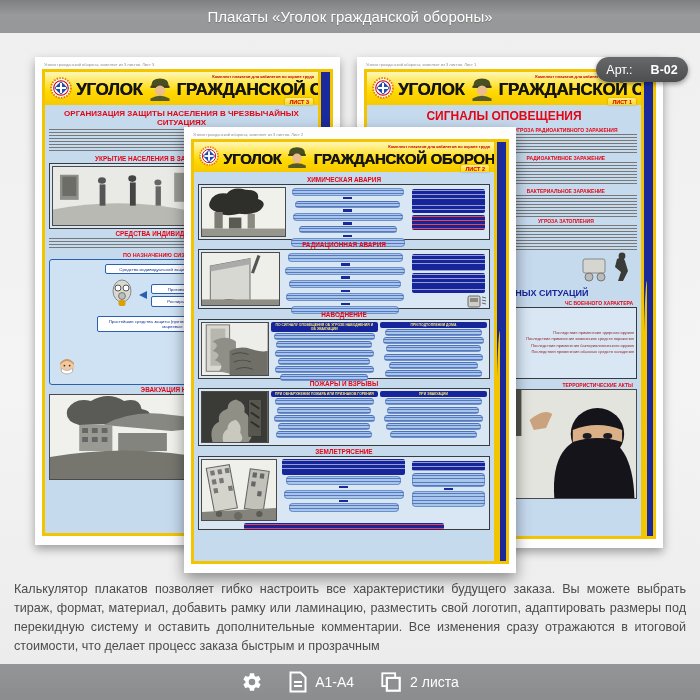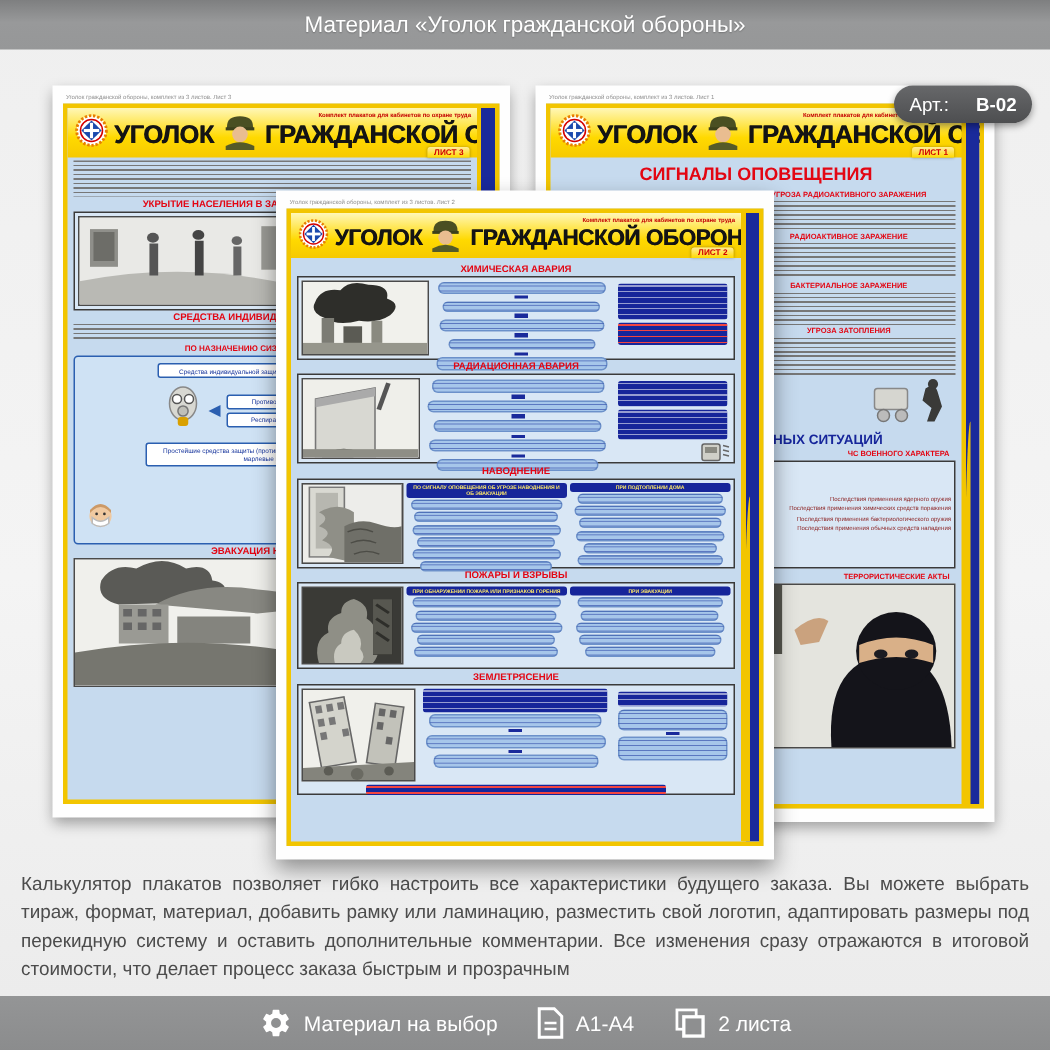--- a/index.html
+++ b/index.html
@@ -130,21 +130,21 @@
     position:absolute;left:0;bottom:76px;width:47%;background:#fff;border:1px solid #2b5fb0;
     padding:2px;box-sizing:border-box;z-index:2;
   }
   .tbox .rsub{font-size:4.4px;margin:0 0 1px;}
   .tlist{font-size:3.8px;color:#8b1f1f;line-height:1.5;text-align:center;}
 </style>
 </head>
 <body>
 
 <div class="topbar">
-  <span>Материал «Уголок гражданской обороны»</span>
+  <span>Плакаты «Уголок гражданской обороны»</span>
 </div>
 
 <div class="sheet" id="sheet3">
   <div class="cap">Уголок гражданской обороны, комплект из 3 листов. Лист 3</div>
   <div class="frame">
     <div class="redge"></div>
     <div class="phead">
       <span class="emb">
         <svg width="22" height="22" viewBox="0 0 30 30">
           <circle cx="15" cy="15" r="13.5" fill="#fff" stroke="#e87e00" stroke-width="2.6" stroke-dasharray="2.2 1.6"></circle>
@@ -162,20 +162,21 @@
           <rect x="4" y="12.5" width="22" height="2.4" fill="#3c401b"></rect>
           <circle cx="15" cy="18" r="6" fill="#e9bd90"></circle>
           <path d="M4 27 q11-6 22 0 l0 3 -22 0 z" fill="#555b28"></path>
         </svg>
       </span>
       <span class="brand b2">ГРАЖДАНСКОЙ ОБОРОНЫ</span>
       <span class="pnote">Комплект плакатов для кабинетов по охране труда</span>
       <span class="ptab">ЛИСТ 3</span>
     </div>
     <div class="pbody">
+      <div class="ptitle">ОРГАНИЗАЦИЯ ЗАЩИТЫ НАСЕЛЕНИЯ В ЧРЕЗВЫЧАЙНЫХ СИТУАЦИЯХ</div>
       <div class="mg" style="height:24px;"></div>
       <div class="shead">УКРЫТИЕ НАСЕЛЕНИЯ В ЗАЩИТНЫХ СООРУЖЕНИЯХ</div>
       <div class="secbox" style="height:66px;">
         <div class="ill" style="width:54%;">
           <svg viewBox="0 0 120 60" preserveAspectRatio="none">
             <rect width="120" height="60" fill="#e9e9e6"></rect>
             <path d="M0 44 Q60 30 120 46 L120 60 0 60 Z" fill="#b9b9b4"></path>
             <rect x="6" y="8" width="16" height="26" fill="#8f8f8a"></rect>
               <rect x="8" y="10" width="12" height="20" fill="#6d6d68"></rect>
             <path d="M40 18 l5 0 0 22 -5 0 z" fill="#555"></path>
@@ -602,21 +603,20 @@
 
 <div class="desc">Калькулятор плакатов позволяет гибко настроить все характеристики будущего заказа. Вы можете выбрать тираж, формат, материал, добавить рамку или ламинацию, разместить свой логотип, адаптировать размеры под перекидную систему и оставить дополнительные комментарии. Все изменения сразу отражаются в итоговой стоимости, что делает процесс заказа быстрым и прозрачным</div>
 
 <div class="footbar">
   <div class="fitem">
     <span>
       <svg width="22" height="22" viewBox="0 0 24 24">
           <path fill="#fff" d="M19.14 12.94c.04-.3.06-.61.06-.94s-.02-.64-.07-.94l2.03-1.58a.49.49 0 0 0 .12-.61l-1.92-3.32a.49.49 0 0 0-.59-.22l-2.39.96c-.5-.38-1.03-.7-1.62-.94l-.36-2.54a.48.48 0 0 0-.48-.41h-3.84c-.24 0-.43.17-.47.41l-.36 2.54c-.59.24-1.13.57-1.62.94l-2.39-.96a.49.49 0 0 0-.59.22L2.74 8.87c-.12.21-.08.47.12.61l2.03 1.58c-.05.3-.09.63-.09.94s.02.64.07.94l-2.03 1.58a.49.49 0 0 0-.12.61l1.92 3.32c.12.22.37.29.59.22l2.39-.96c.5.38 1.03.7 1.62.94l.36 2.54c.05.24.24.41.48.41h3.84c.24 0 .44-.17.47-.41l.36-2.54c.59-.24 1.13-.56 1.62-.94l2.39.96c.22.08.47 0 .59-.22l1.92-3.32c.12-.22.07-.47-.12-.61l-2.01-1.58zM12 15.6a3.6 3.6 0 1 1 0-7.2 3.6 3.6 0 0 1 0 7.2z"></path>
         </svg>
     </span>
-    <span>Материал на выбор</span>
   </div>
   <div class="fitem">
     <span>
       <svg width="18" height="22" viewBox="0 0 18 22">
         <path d="M1.5 1.5 h10 l5 5 v14 h-15 z" fill="none" stroke="#fff" stroke-width="2"></path>
         <path d="M5 11 h8 M5 15 h8" stroke="#fff" stroke-width="1.8"></path>
       </svg>
     </span>
     <span>А1-А4</span>
   </div>

